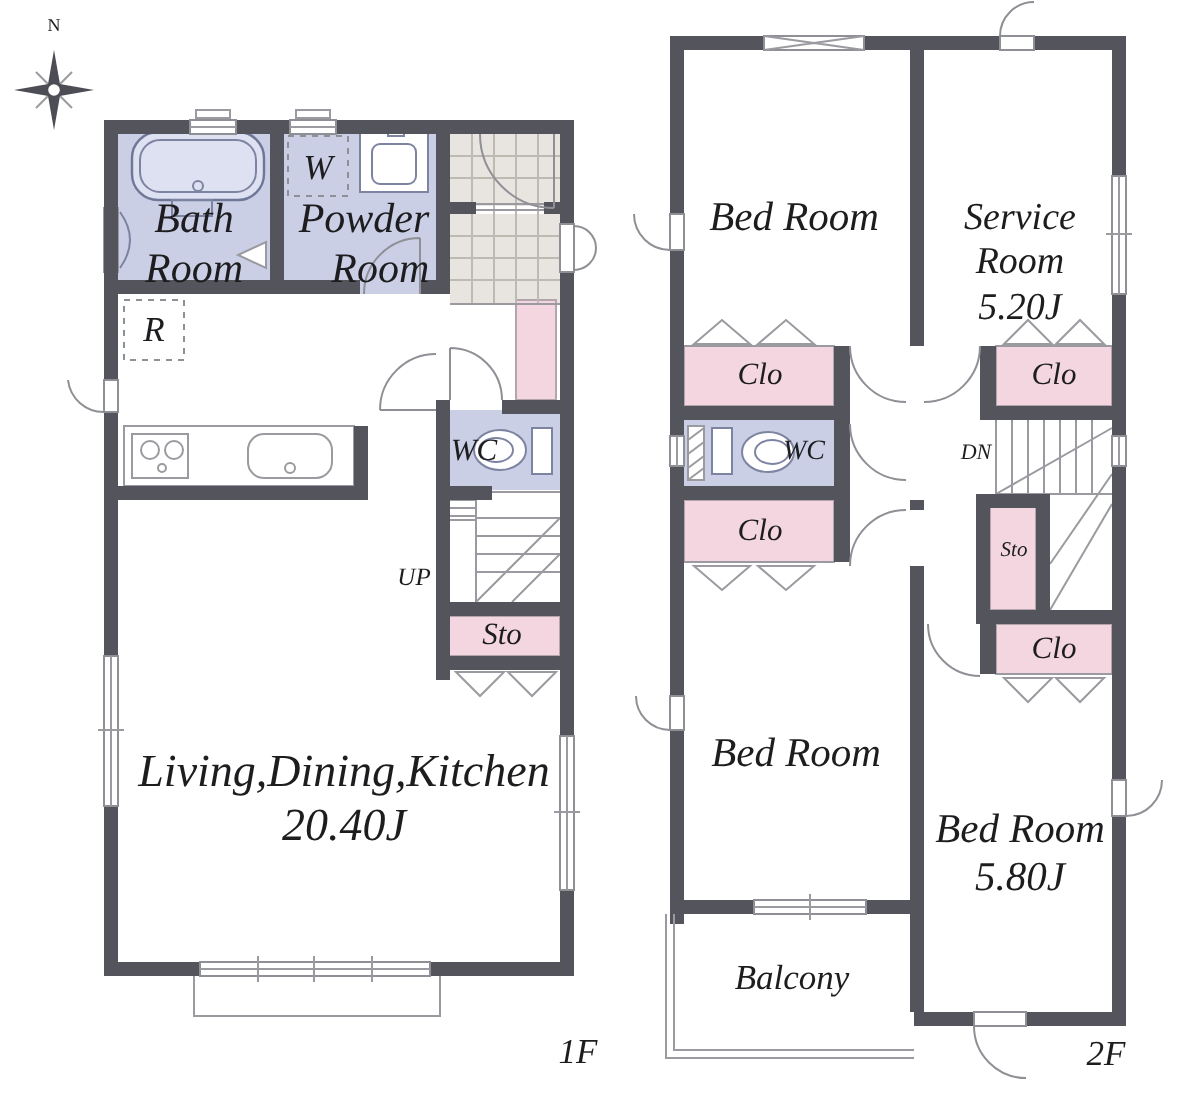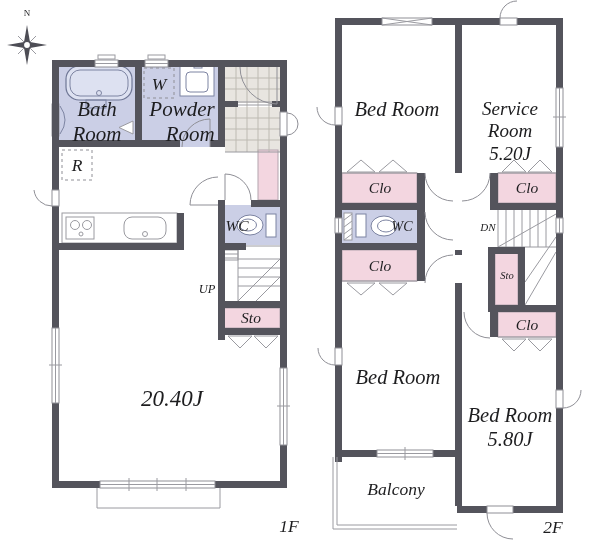--- a/index.html
+++ b/index.html
@@ -254,20 +254,21 @@
 <div class="lbl s16" style="left:182px;top:122px;text-align:right;">
   <span>Powder</span>
   <span>Room</span>
 </div>
 <div class="lbl s17" style="left:159px;top:84px;">W</div>
 <div class="lbl s17" style="left:77px;top:165px;">R</div>
 <div class="lbl s15" style="left:237px;top:226px;">WC</div>
 <div class="lbl s12" style="left:207px;top:289px;">UP</div>
 <div class="lbl s15" style="left:251px;top:318px;">Sto</div>
 <div class="lbl s23" style="left:172px;top:399px;">
+  <span>Living,Dining,Kitchen</span>
   <span>20.40J</span>
 </div>
 <div class="lbl s17" style="left:273px;top:526px;margin-left:16px;">1F</div>
 
 <div class="lbl s20" style="left:397px;top:109px;">
   <span>Bed Room</span>
 </div>
 <div class="lbl s19" style="left:510px;top:101px;margin-top:31px;">
   <span>Service</span>
   <span>Room</span>

